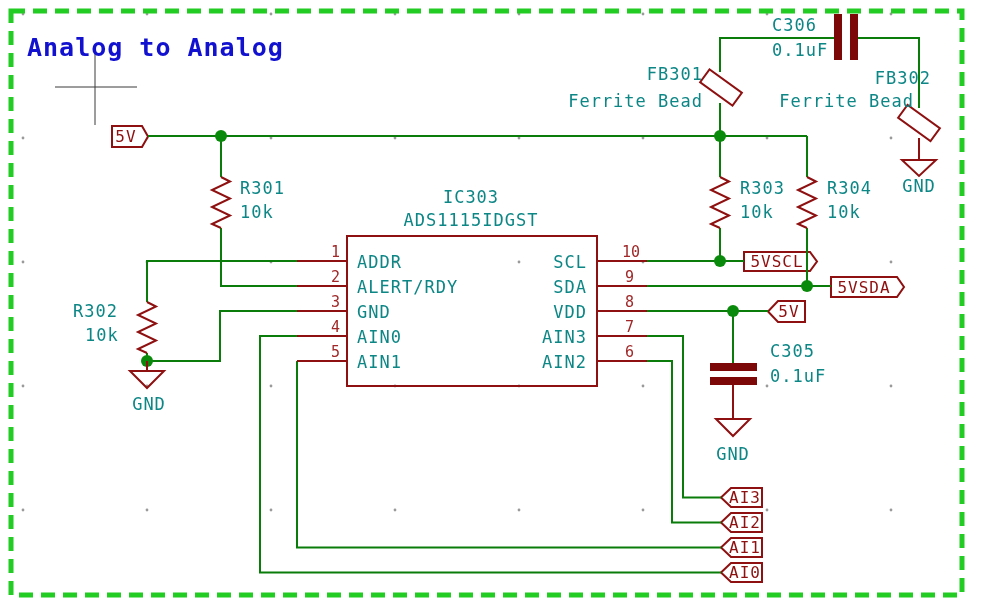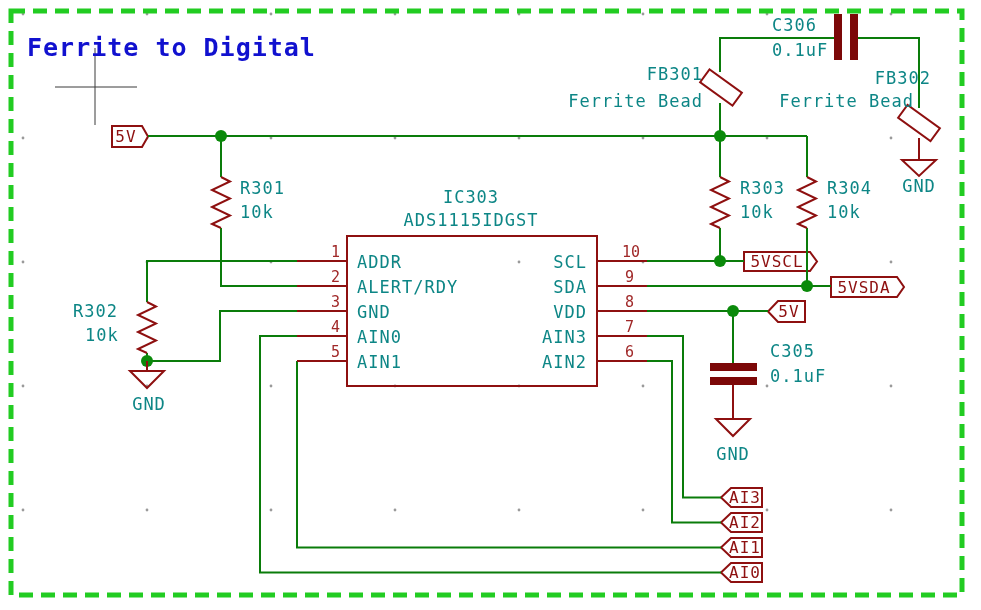--- a/index.html
+++ b/index.html
@@ -26,21 +26,21 @@
     font-family:"DejaVu Sans Mono","Liberation Mono",monospace;
     font-weight:bold;font-size:25px;color:#1111cf;letter-spacing:1px;
     white-space:nowrap;
   }
 </style>
 </head>
 <body>
 
 <div id="canvas">
 
-  <div id="title">Ferrite to Digital</div>
+  <div id="title">Analog to Analog</div>
 
   <svg width="981" height="610" viewBox="0 0 981 610">
 
     <defs>
       <pattern id="griddots" width="124" height="124" patternUnits="userSpaceOnUse">
         <circle cx="23" cy="14" r="1.4" fill="#9a9a9a"></circle>
       </pattern>
     </defs>
     <rect x="16" y="8" width="940" height="584" fill="url(#griddots)"></rect>
 

